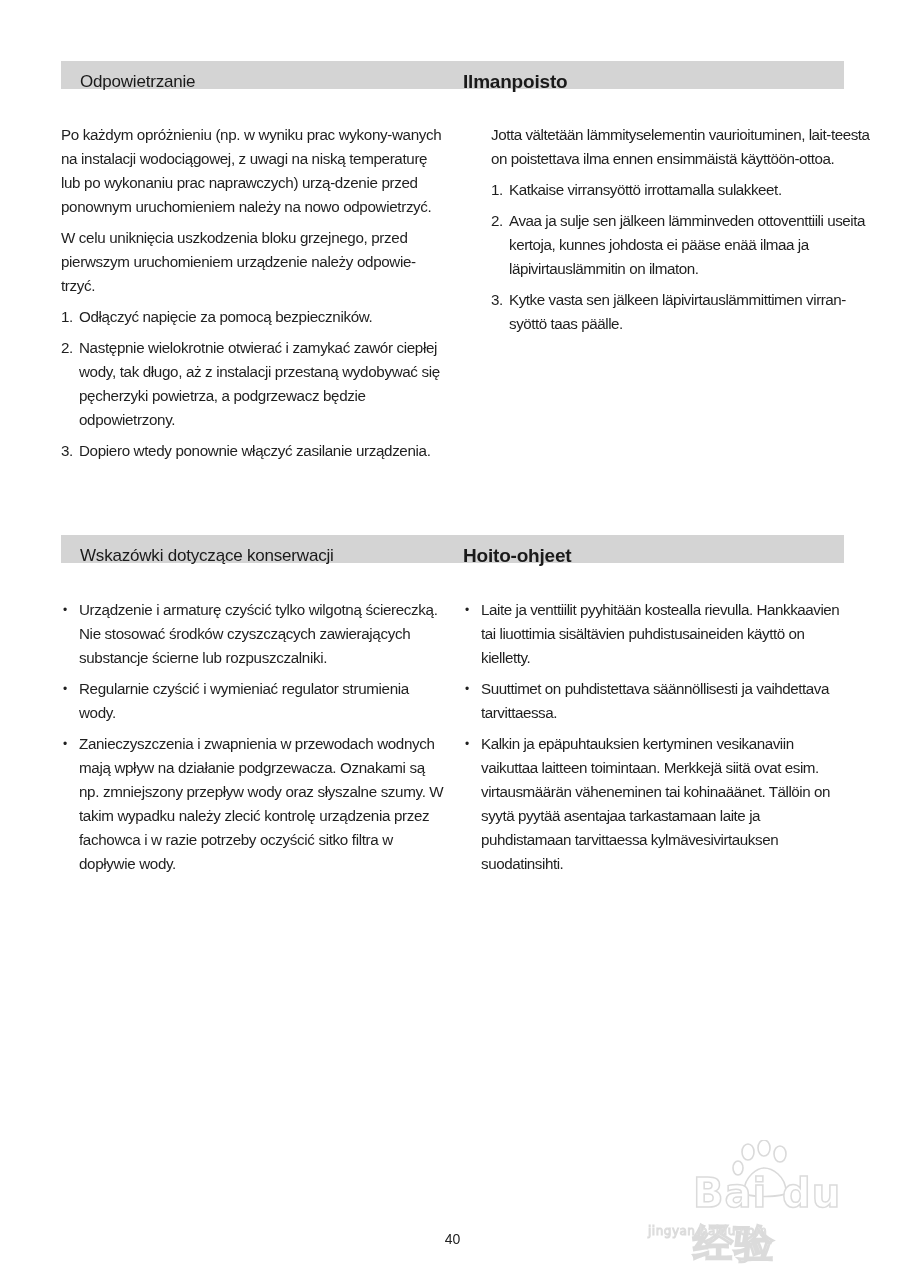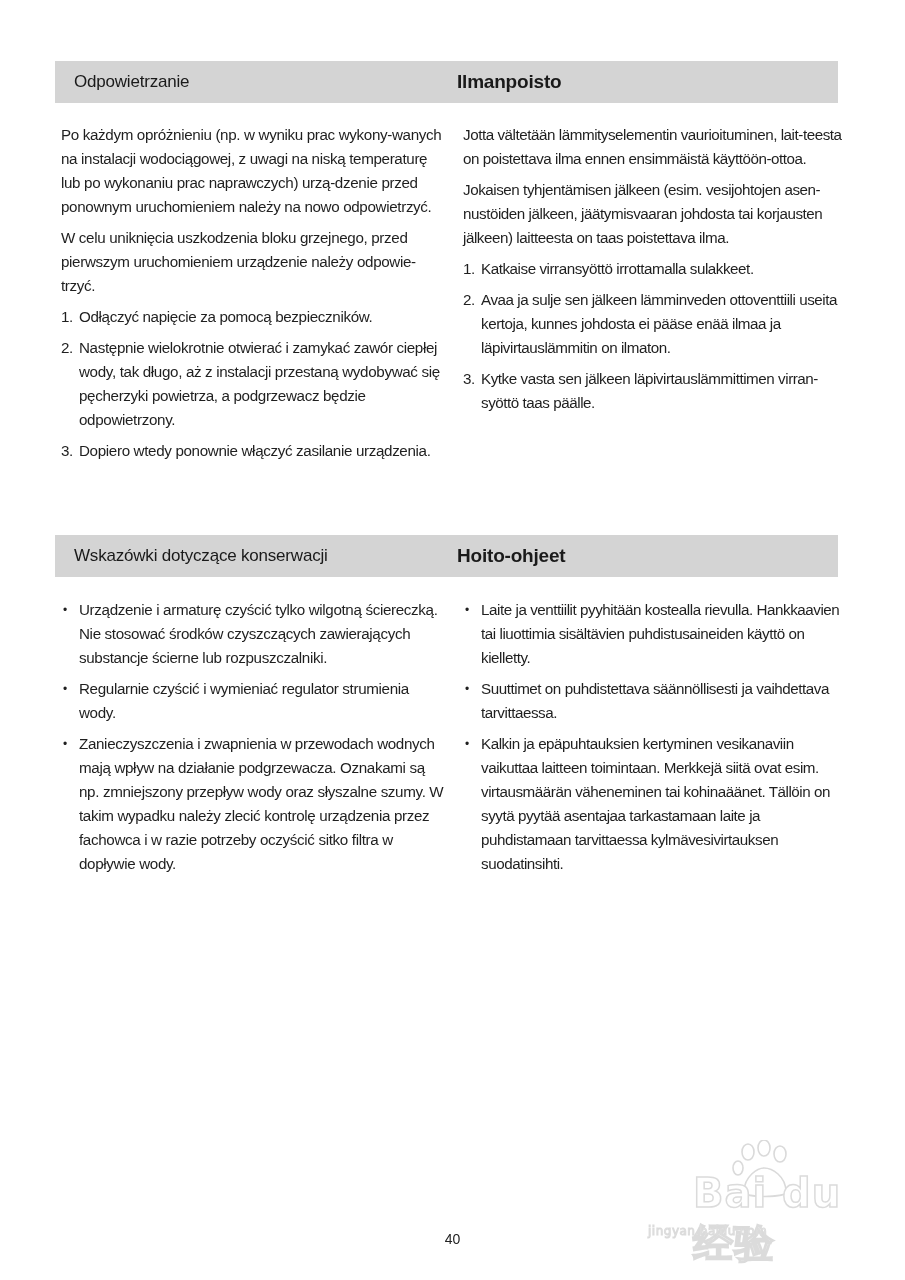--- a/index.html
+++ b/index.html
@@ -9,23 +9,23 @@
       background: #ffffff;
       overflow: hidden;
     }
     body {
       position: relative;
       font-family: "Liberation Sans", "DejaVu Sans", sans-serif;
       color: #1a1a1a;
     }
     .section-bar {
       position: absolute;
-      left: 55px;
+      left: 61px;
       width: 783px;
-      height: 42px;
+      height: 28px;
       background: #d4d4d4;
     }
     .section-bar .bar-title {
       position: absolute;
       top: 0;
       height: 42px;
       line-height: 42px;
       font-size: 17px;
       font-weight: normal;
       color: #1a1a1a;
@@ -127,23 +127,22 @@
       <span class="marker">2.</span>
       <span>Następnie wielokrotnie otwierać i zamykać zawór ciepłej wody, tak długo, aż z instalacji przestaną wydobywać się pęcherzyki powietrza, a podgrzewacz będzie odpowietrzony.</span>
     </li>
     <li>
       <span class="marker">3.</span>
       <span>Dopiero wtedy ponownie włączyć zasilanie urządzenia.</span>
     </li>
   </ol>
 </div>
 
-<div class="col right" style="top:123px;">
+<div class="col right" style="top:123px;margin-left:28px;">
   <p>Jotta vältetään lämmityselementin vaurioituminen, lait-teesta on poistettava ilma ennen ensimmäistä käyttöön-ottoa.</p>
-  <p>Jokaisen tyhjentämisen jälkeen (esim. vesijohtojen asen-nustöiden jälkeen, jäätymisvaaran johdosta tai korjausten jälkeen) laitteesta on taas poistettava ilma.</p>
   <ol>
     <li>
       <span class="marker">1.</span>
       <span>Katkaise virransyöttö irrottamalla sulakkeet.</span>
     </li>
     <li>
       <span class="marker">2.</span>
       <span>Avaa ja sulje sen jälkeen lämminveden ottoventtiili useita kertoja, kunnes johdosta ei pääse enää ilmaa ja läpivirtauslämmitin on ilmaton.</span>
     </li>
     <li>

